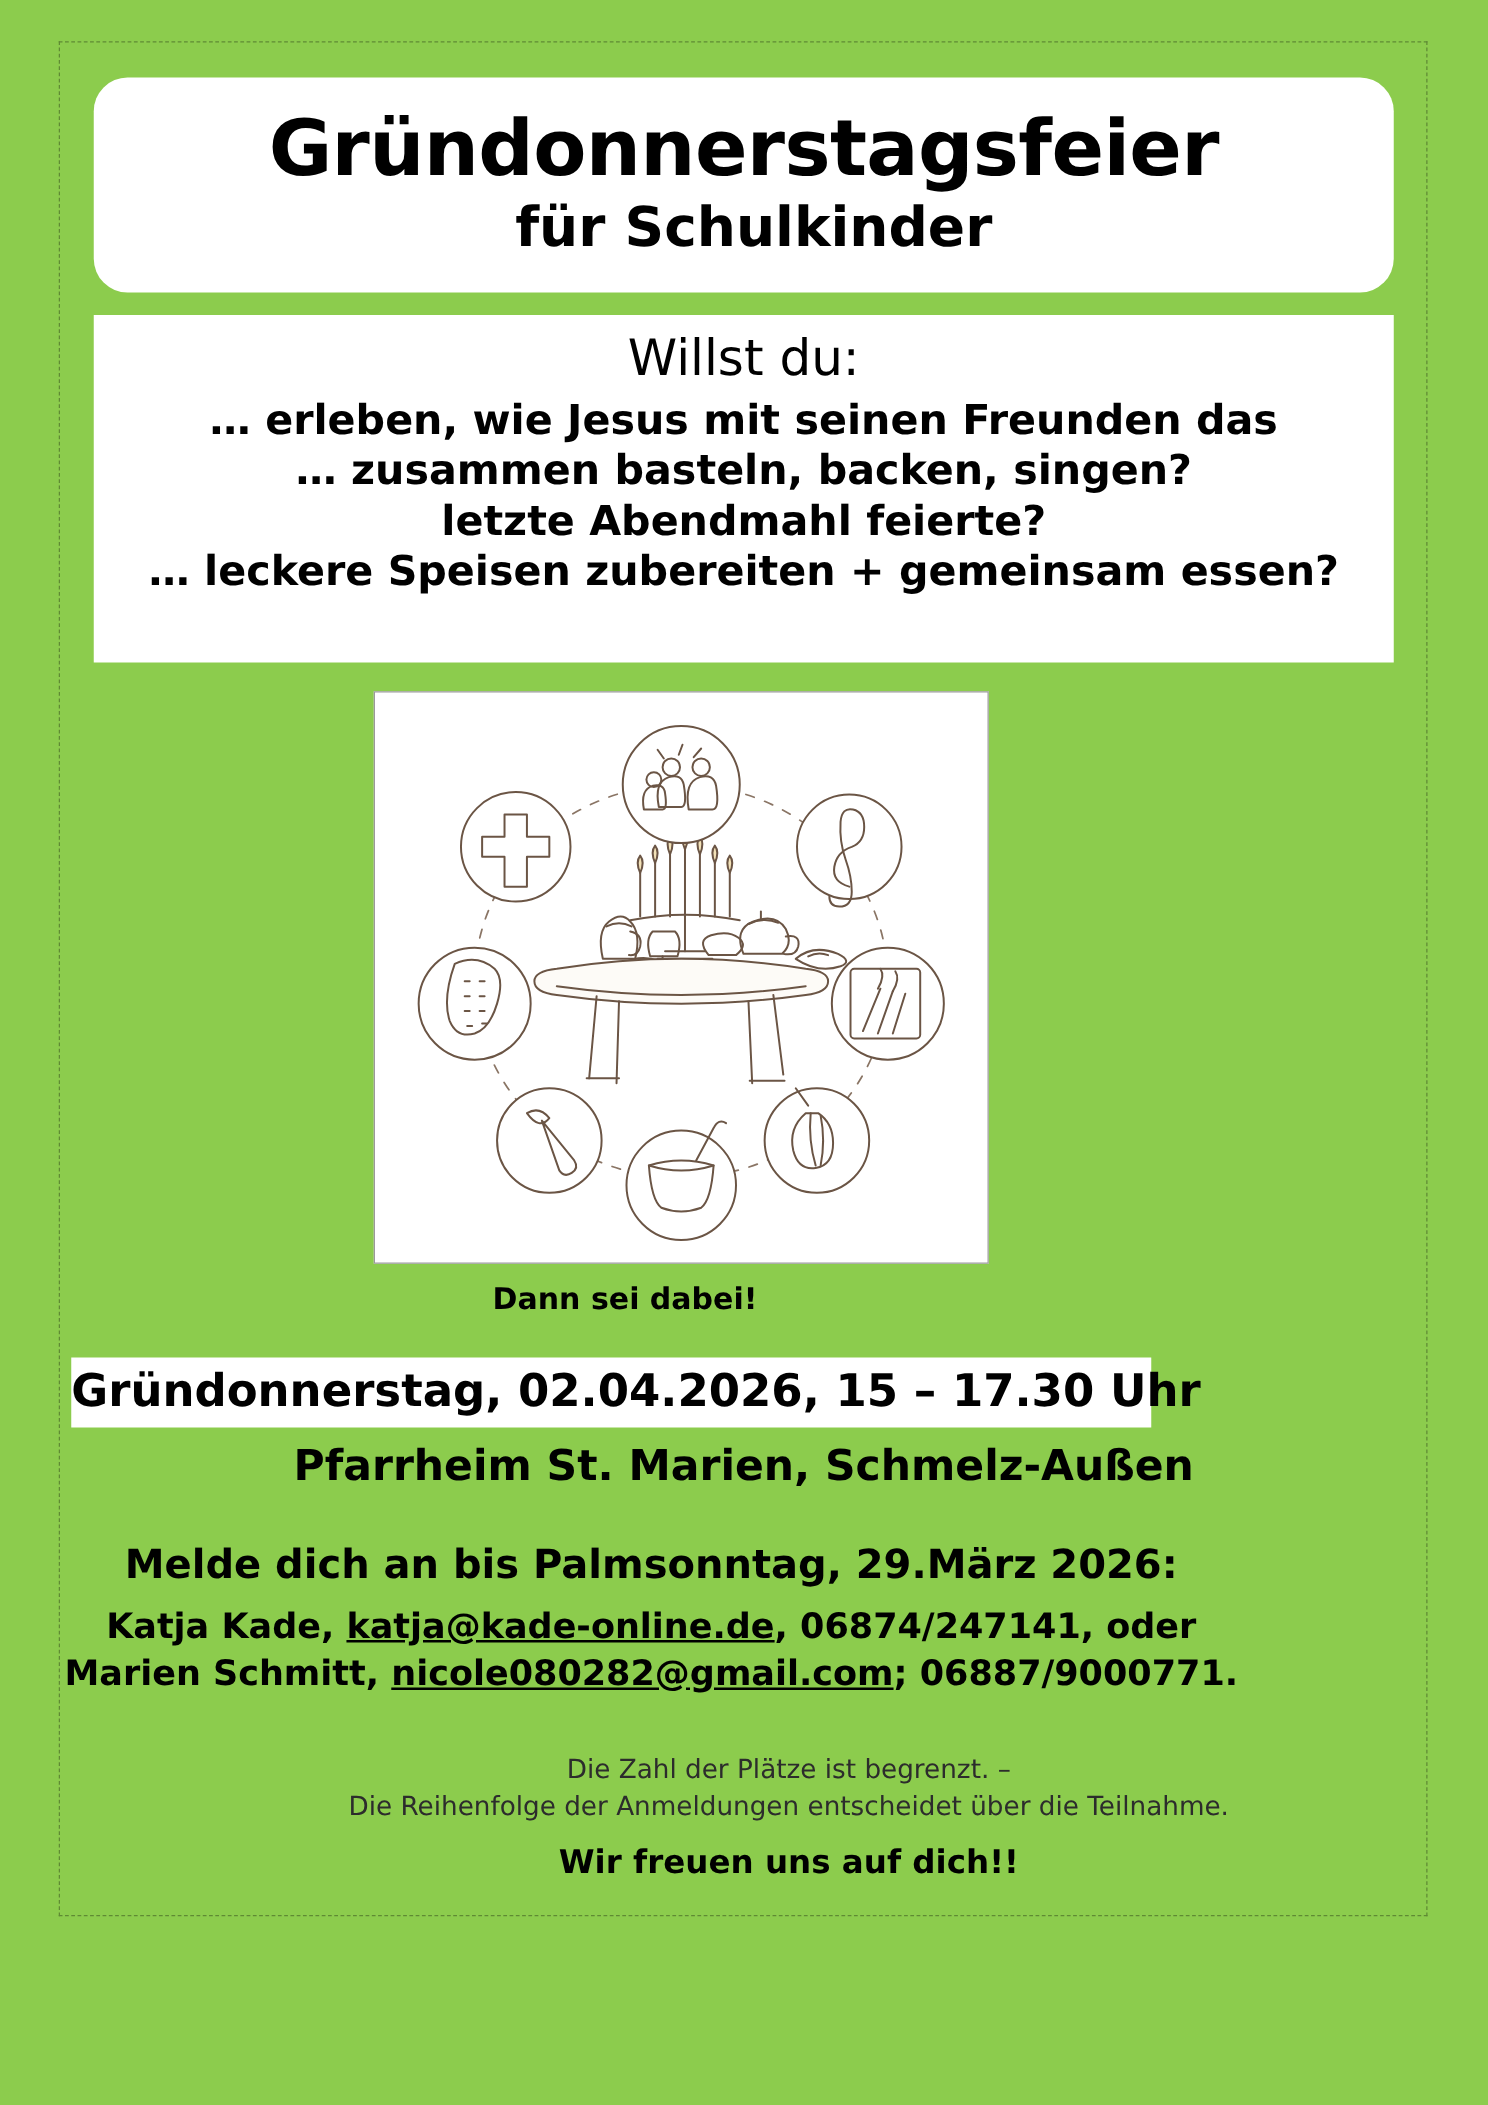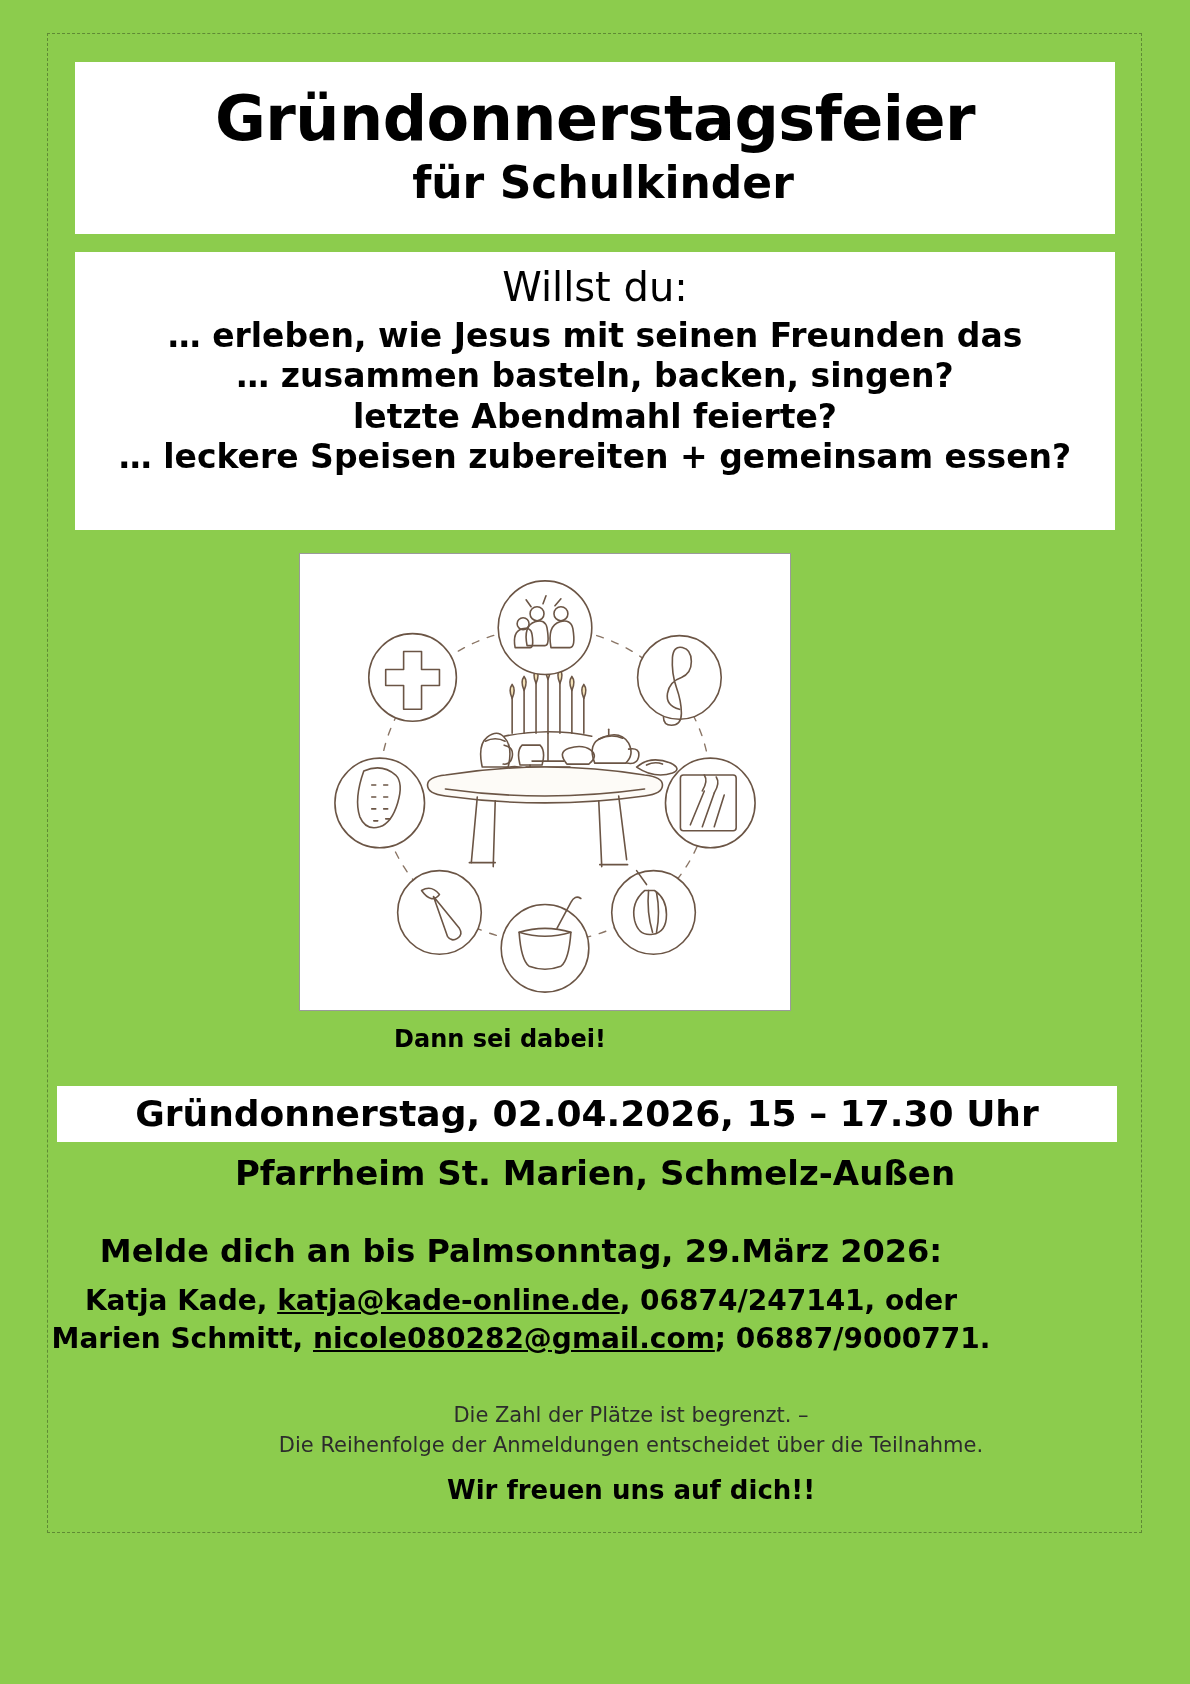--- a/index.html
+++ b/index.html
@@ -33,20 +33,21 @@
   
   .title-box {
     position: absolute;
     left: 75px;
     top: 62px;
     width: 1040px;
     height: 172px;
     background: #ffffff;
     text-align: center;
     box-sizing: border-box;
+    border-radius: 27px;
   }
   .title-main {
     font-family: "DejaVu Sans", sans-serif;
     font-weight: bold;
     font-size: 62px;
     line-height: 1.05;
     letter-spacing: -0.5px;
     color: #000;
     margin-top: 24px;
   }
@@ -115,21 +116,21 @@
     font-weight: bold;
     font-size: 24px;
     color: #000;
   }
 
   
   .date-box {
     position: absolute;
     left: 57px;
     top: 1086px;
-    width: 1060px;
+    width: 864px;
     height: 56px;
     background: #ffffff;
     text-align: center;
     box-sizing: border-box;
   }
   .date-text {
     font-family: "DejaVu Sans", sans-serif;
     font-weight: bold;
     font-size: 36px;
     line-height: 56px;

